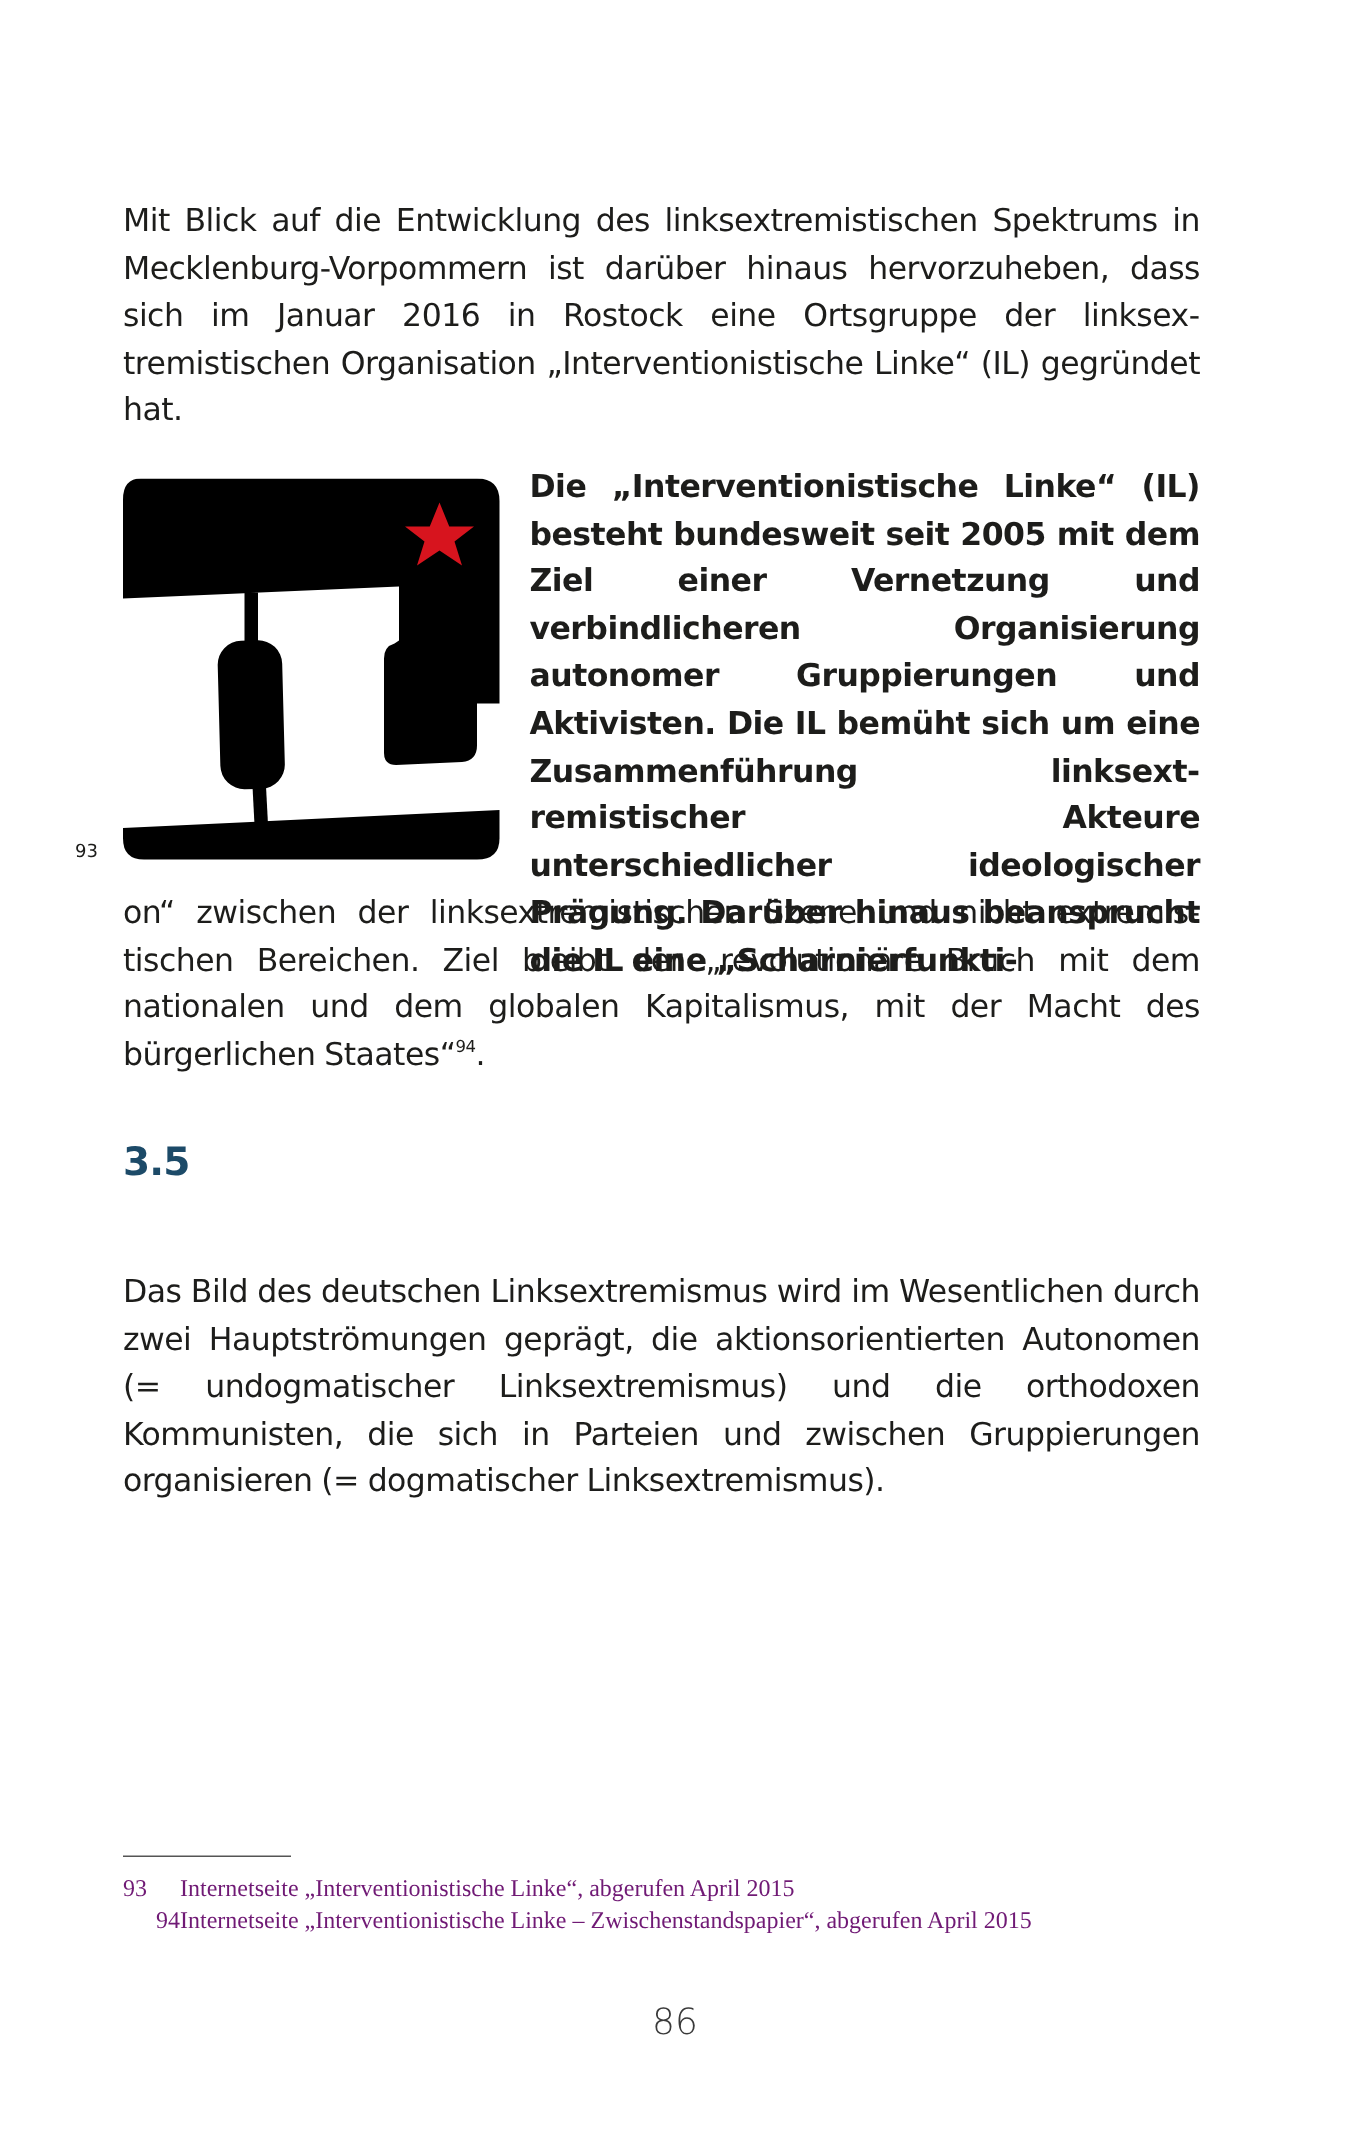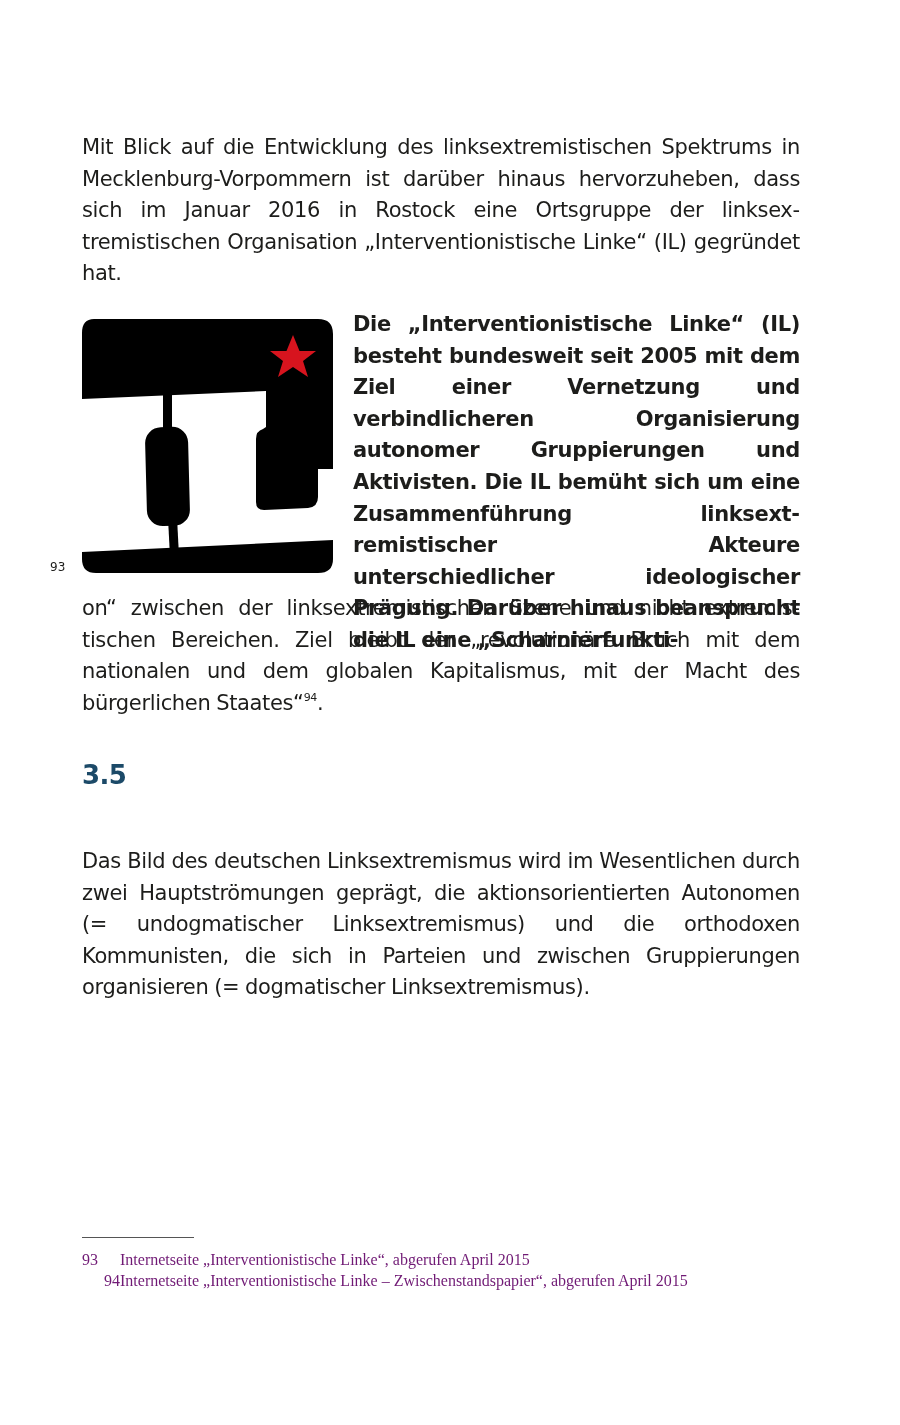--- a/index.html
+++ b/index.html
@@ -162,14 +162,15 @@
 
   <div id="fn-rule"></div>
 
   <div id="fn93" class="footnote">
     <span class="fn-num">93</span><span>Internetseite „Interventionistische Linke“, abgerufen April 2015</span>
   </div>
   <div id="fn94" class="footnote">
     <span class="fn-num">94</span><span>Internetseite „Interventionistische Linke – Zwischenstandspapier“, abgerufen April 2015</span>
   </div>
 
+  <div id="page-number">86</div>
 
 </div>
 
 </body></html>

